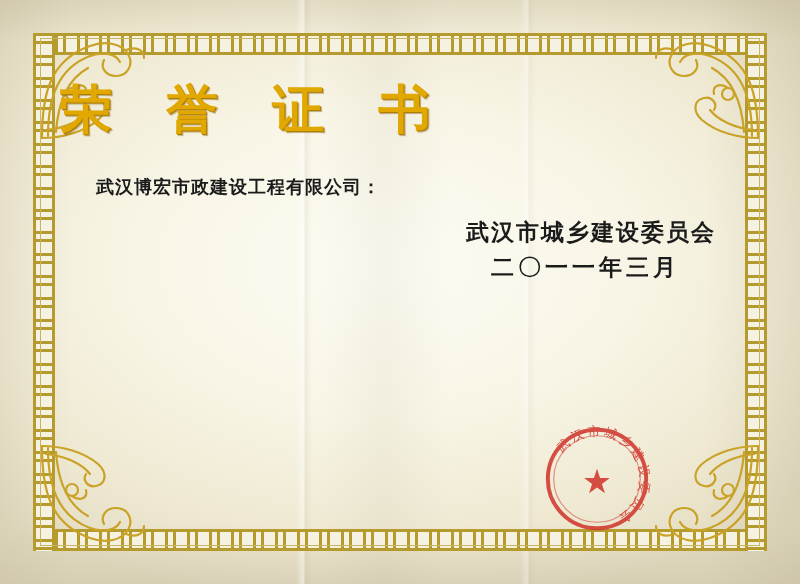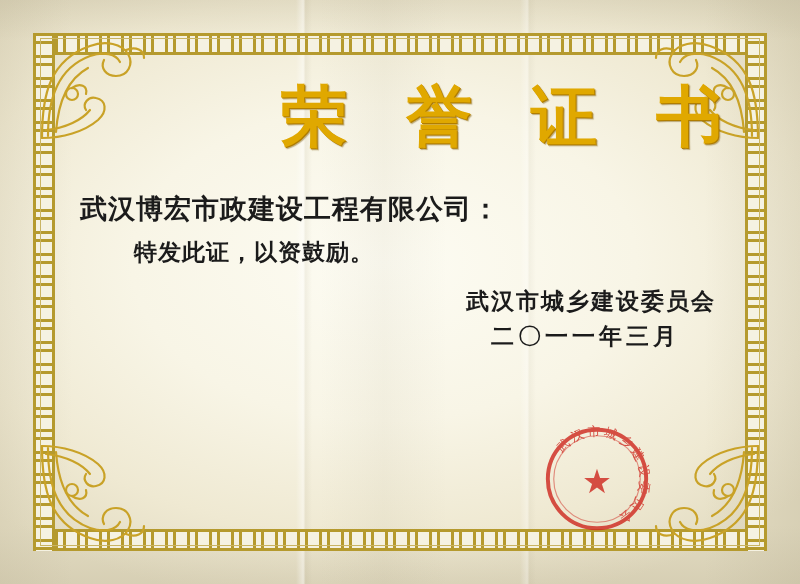--- a/index.html
+++ b/index.html
@@ -98,36 +98,36 @@
   .c-br { right: 36px; bottom: 34px; transform: scale(-1,-1); }
 
   
   .content {
     position: absolute;
     left: 60px; right: 60px;
     top: 56px; bottom: 48px;
   }
   .cert-title {
     margin-top: 24px;
-    text-align: right;
+    text-align: left;
     font-family: "DejaVu Serif", "Liberation Serif", serif;
-    font-size: 66px;
+    font-size: 52px;
     font-weight: bold;
     letter-spacing: 18px;
     color: #e0a800;
     text-shadow:
       1px 1px 0 #b07d00,
       2px 2px 1px rgba(120,85,0,0.45);
     line-height: 1.1;
     white-space: nowrap;
   }
   .recipient {
     margin-top: 38px;
-    margin-left: 20px;
-    font-size: 27px;
+    margin-left: 36px;
+    font-size: 18px;
     font-weight: bold;
     color: #1b1b1b;
     letter-spacing: 1px;
   }
   .body-text {
     margin-top: 18px;
     margin-left: 28px;
     margin-right: 14px;
     font-size: 23px;
     font-weight: bold;
@@ -248,21 +248,20 @@
     </svg>
   </div>
 
   <div class="content">
 
     <div class="cert-title">荣 誉 证 书</div>
 
     <div class="recipient">武汉博宏市政建设工程有限公司：</div>
 
 
-    <div class="closing">特发此证，以资鼓励。</div>
 
     <div class="signature-block">
       <div class="issuer">武汉市城乡建设委员会</div>
       <div class="issue-date">二〇一一年三月</div>
     </div>
 
   </div>
 
   <div class="seal">
     <svg viewBox="0 0 120 120">

